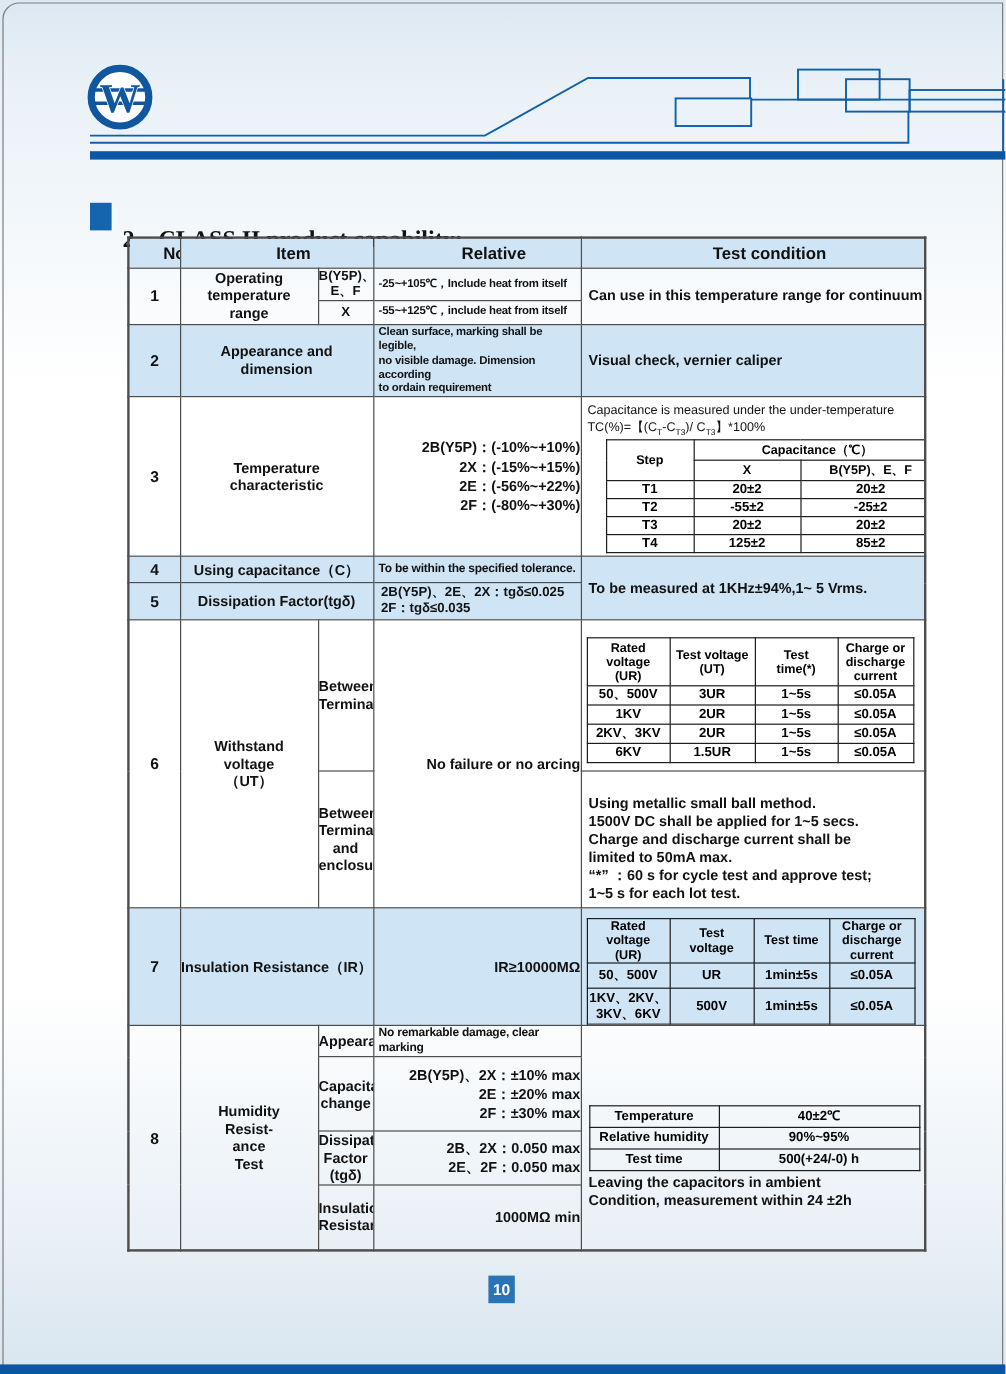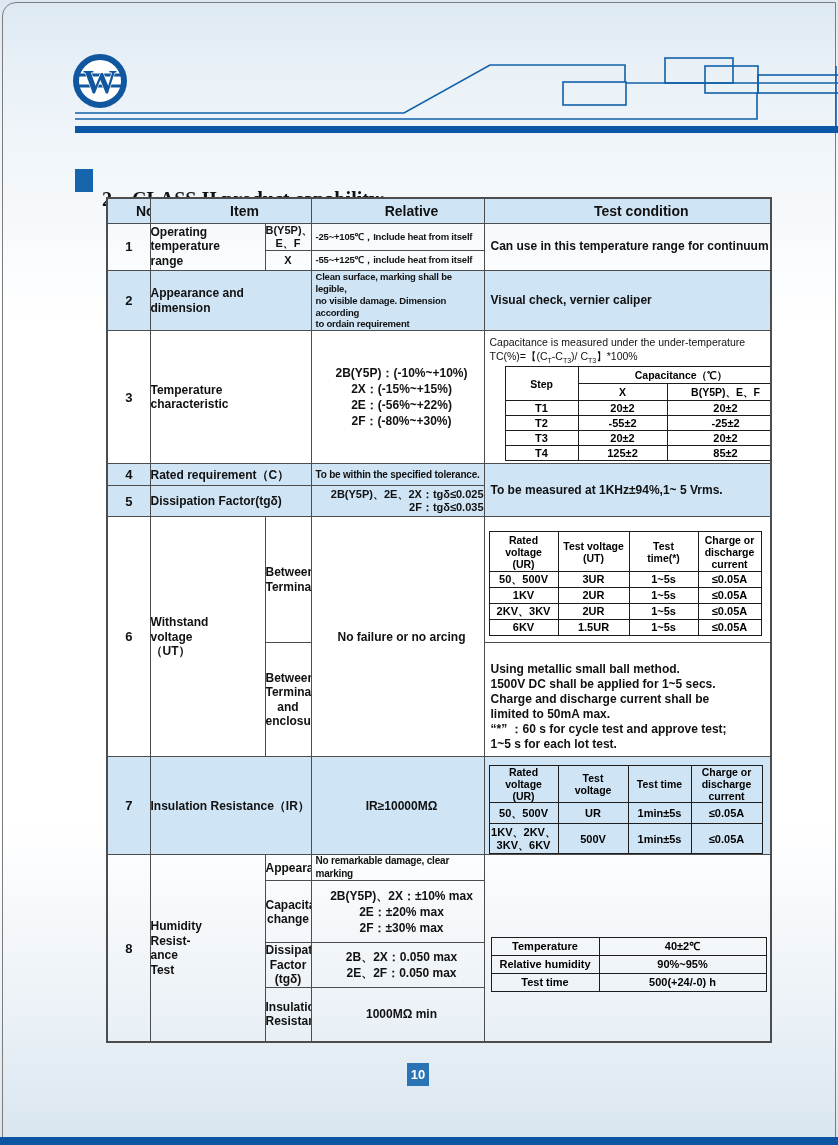--- a/index.html
+++ b/index.html
@@ -20,25 +20,25 @@
 
   
   table.main { position:absolute; left:106px; top:197px; width:664px; border-collapse:collapse; table-layout:fixed;
                border:2px solid #4d4d4d; }
   table.main td, table.main th { border:1px solid #4d4d4d; color:#111; font-weight:700; vertical-align:middle; overflow:hidden; }
   th.hdr { background:#cfe5f6; font-size:14px; text-align:center;padding-left:28px; }
   .blue { background:#cfe5f6; }
   .pre { white-space:pre-line; }
   .top { vertical-align:top; }
   .no { font-size:13px; text-align:center; }
-  .item { font-size:12px; line-height:1.2; }
+  .item { font-size:12px; text-align:center; line-height:1.2; }
   .sub { font-size:11px; text-align:center; line-height:1.2; }
   .std-sm { font-size:9.5px; letter-spacing:-0.2px; text-align:left; padding-left:4px; line-height:1.25; }
-  .std-md { font-size:11px; text-align:right; padding-left:6px; line-height:1.25; }
-  .std-lg { font-size:12px; text-align:center; padding-left:8px; line-height:1.35; }
+  .std-md { font-size:11px; text-align:left; padding-left:6px; line-height:1.25; }
+  .std-lg { font-size:12px; text-align:right; padding-left:8px; line-height:1.35; }
   .test-txt { font-size:12px; text-align:left; padding-left:6px; line-height:1.25; }
 
   
   table.inner { border-collapse:collapse; table-layout:fixed; }
   table.inner td { border:1px solid #1d1d1d; font-weight:700; color:#000; text-align:center; vertical-align:middle; line-height:1.15; }
   .ihdr { font-size:10.5px; }
   .ival { font-size:11px; }
   .formula-sub { vertical-align:sub; font-size:7px; }
   .intro { font-size:10.5px; line-height:1.2; padding:3px 0 1px 5px; color:#111; font-weight:400; }
 </style>
@@ -164,21 +164,21 @@
                   <td class="ival">125±2</td>
                   <td class="ival">85±2</td>
                 </tr>
         </tbody>
             </table>
       </td>
     </tr>
 
     <tr style="height:22px">
       <td class="no blue">4</td>
-      <td class="item blue" colspan="2">Rated requirement（C）</td>
+      <td class="item blue" colspan="2">Using capacitance（C）</td>
       <td class="std-sm blue" style="font-size:10px">To be within the specified tolerance.</td>
       <td class="test-txt blue" rowspan="2">To be measured at 1KHz±94%,1~ 5 Vrms.</td>
     </tr>
     <tr style="height:31px">
       <td class="no blue">5</td>
       <td class="item blue" colspan="2">Dissipation Factor(tgδ)</td>
       <td class="std-md pre blue">2B(Y5P)、2E、2X：tgδ≤0.025
 2F：tgδ≤0.035</td>
     </tr>
 
@@ -314,20 +314,22 @@
           <tr style="height:18px">
                   <td class="ival">Relative humidity</td>
                   <td class="ival">90%~95%</td>
                 </tr>
           <tr style="height:18px">
                   <td class="ival">Test time</td>
                   <td class="ival">500(+24/-0) h</td>
                 </tr>
         </tbody>
             </table>
+        <div class="test-txt pre" style="margin-top:2px">Leaving the capacitors in ambient
+Condition, measurement within 24 ±2h</div>
       </td>
     </tr>
     <tr style="height:62px">
       <td class="sub pre" style="font-size:12px">Capacitance
 change</td>
       <td class="std-lg pre">2B(Y5P)、2X：±10% max
 2E：±20% max
 2F：±30% max</td>
     </tr>
     <tr style="height:36px">

